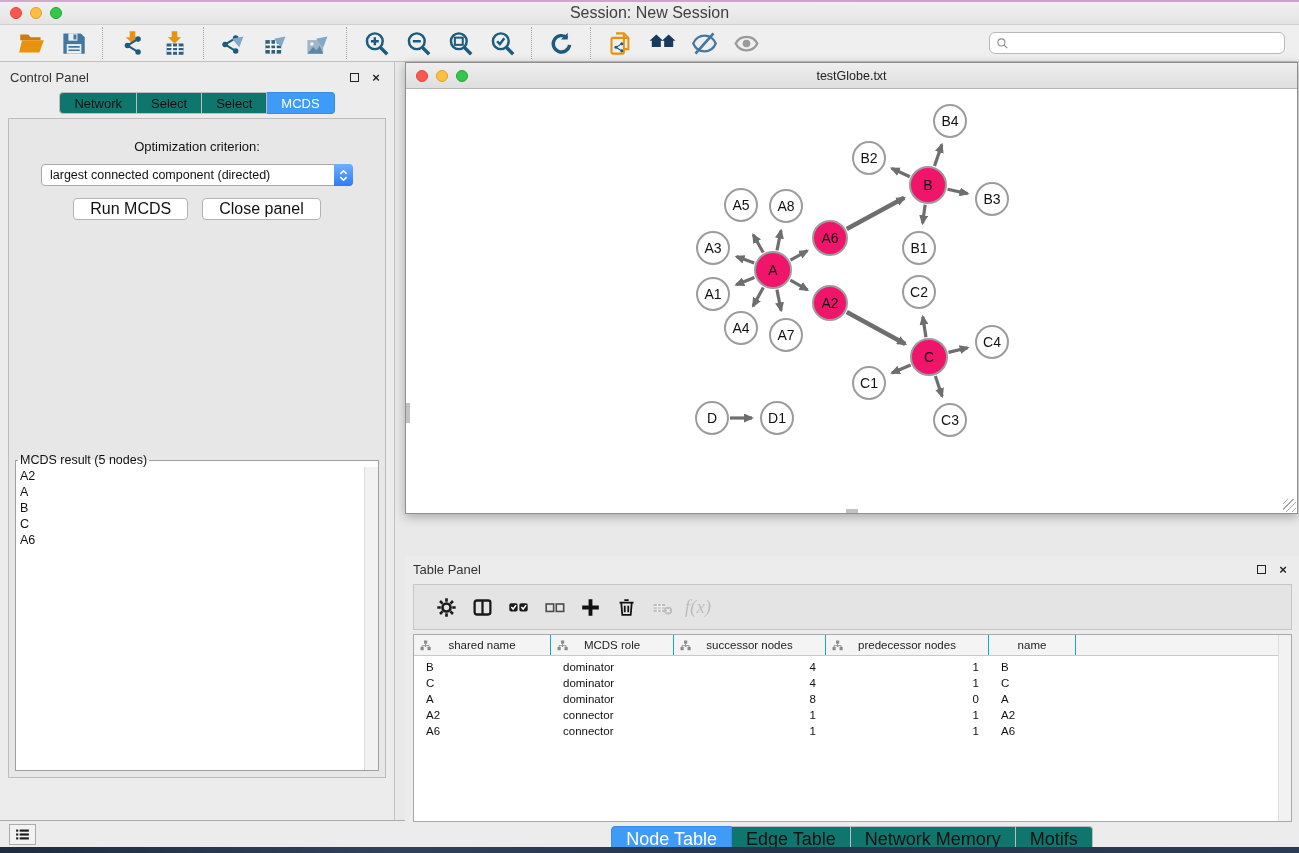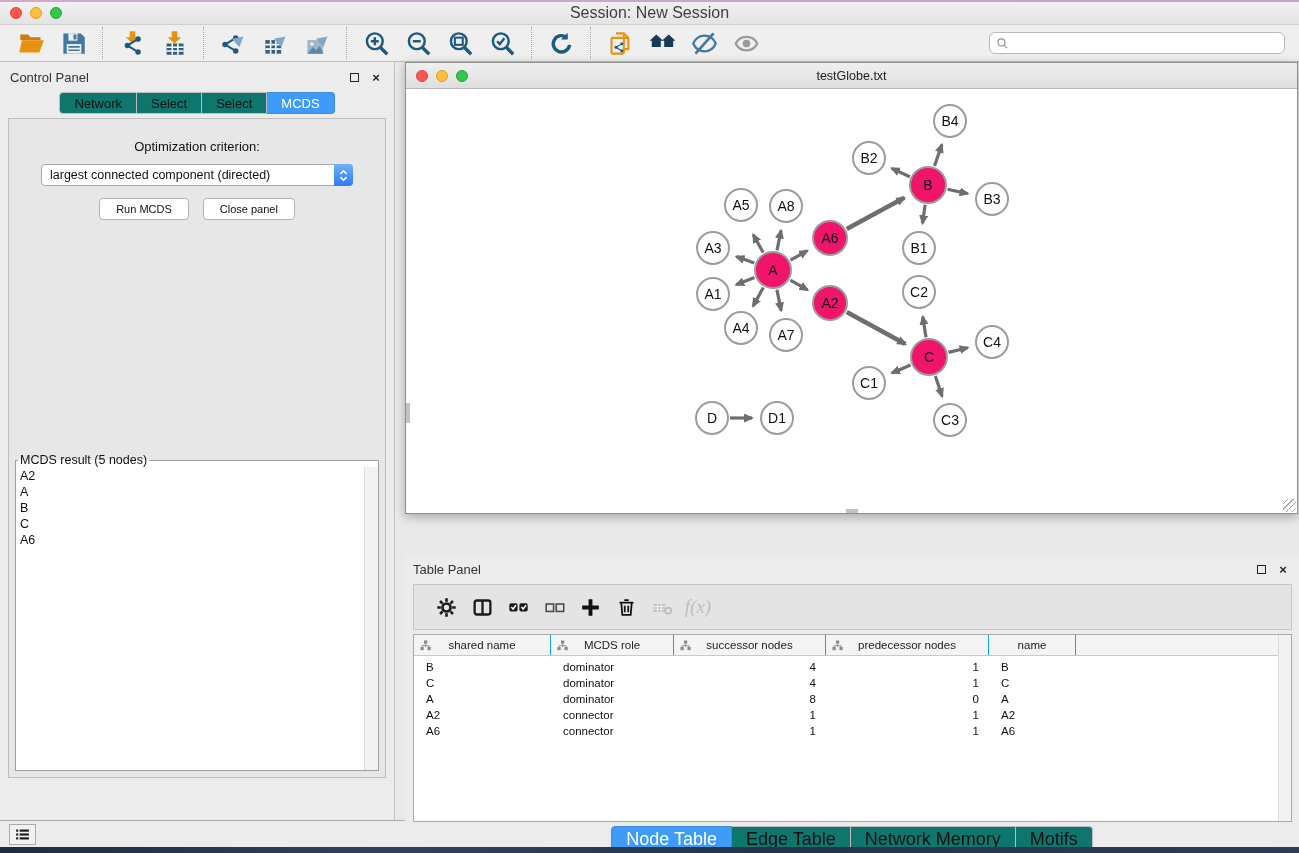--- a/index.html
+++ b/index.html
@@ -34,21 +34,21 @@
   .seg-tab { font-size:13px; padding:2px 14px; background:#0f766e; border:1px solid #bdbdbd; border-left:none; color:#111; display:flex; align-items:center; cursor:pointer; }
   .seg-tab:first-child { border-left:1px solid #bdbdbd; border-radius:4px 0 0 4px; }
   .seg-tab:last-child { border-radius:0 4px 4px 0; }
   .seg-tab.active { background:#3e9bf7; border-color:#3e8ae0; color:#fff; }
   .cp-content { position:absolute; left:8px; right:8px; top:56px; bottom:42px; background:#e7e7e7; border:1px solid #bdbdbd; }
   .opt-label { text-align:center; font-size:13px; color:#111; margin-top:20px; }
   .select-box { margin:10px auto 0; width:312px; height:22px; background:#fff; border:1px solid #a9a9a9; border-radius:4px; display:flex; align-items:center; cursor:pointer; }
   .select-box .val { flex:1; font-size:12.5px; padding-left:8px; color:#111; white-space:nowrap; }
   .stepper { width:19px; height:22px; margin:-1px -1px -1px 0; border-radius:0 4px 4px 0; background:linear-gradient(#6fb1fc,#2e7bf6); display:flex; align-items:center; justify-content:center; }
   .btn-row { display:flex; justify-content:center; gap:14px; margin-top:12px; }
-  .pushbtn { height:22px; padding:0 16px; background:#fff; border:1px solid #b3b3b3; border-radius:4px; font-size:11px; color:#111; cursor:pointer; }
+  .pushbtn { height:22px; padding:0 16px; background:#fff; border:1px solid #b3b3b3; border-radius:4px; font-size:16px; color:#111; cursor:pointer; }
   fieldset.resultbox { position:absolute; left:6px; right:6px; top:334px; bottom:6px; border:1px solid #9f9f9f; background:#fff; }
   fieldset.resultbox legend { font-size:12.5px; color:#111; padding:0 2px; margin-left:2px; background:transparent; }
   .result-list { list-style:none; font-size:12.5px; color:#111; padding:1px 0 0 4px; }
   .result-list li { line-height:16px; cursor:default; }
   .result-scroll { position:absolute; top:0; right:0; bottom:0; width:14px; background:#f2f2f2; border-left:1px solid #ddd; }
   
   .right-area { position:relative; flex:1; }
   .net-window { position:absolute; left:10px; top:0; width:893px; height:452px; background:#fff; border:1px solid #8f8f8f; box-shadow:0 3px 10px rgba(0,0,0,.28); }
   .net-titlebar { height:26px; background:linear-gradient(#efefef,#dedede); border-bottom:1px solid #b6b6b6; display:flex; align-items:center; position:relative; }
   .net-titlebar .title { position:absolute; left:0; right:0; text-align:center; font-size:12.5px; color:#222; }

